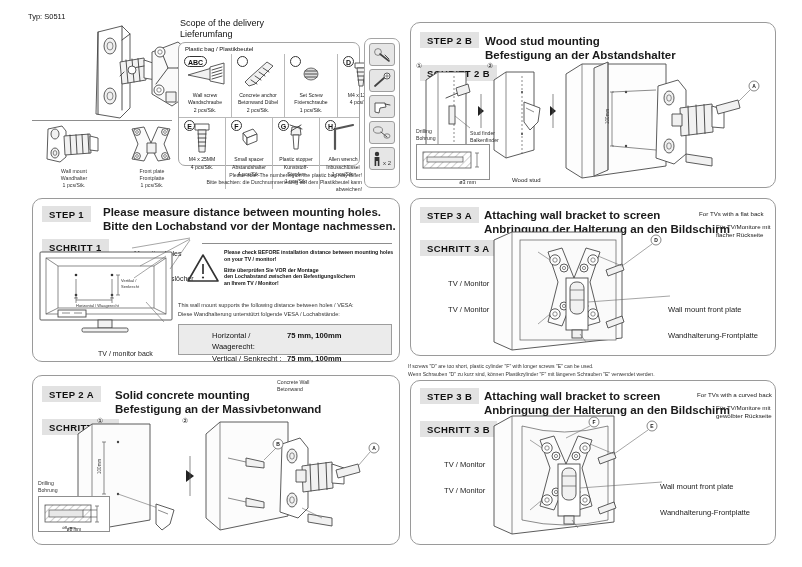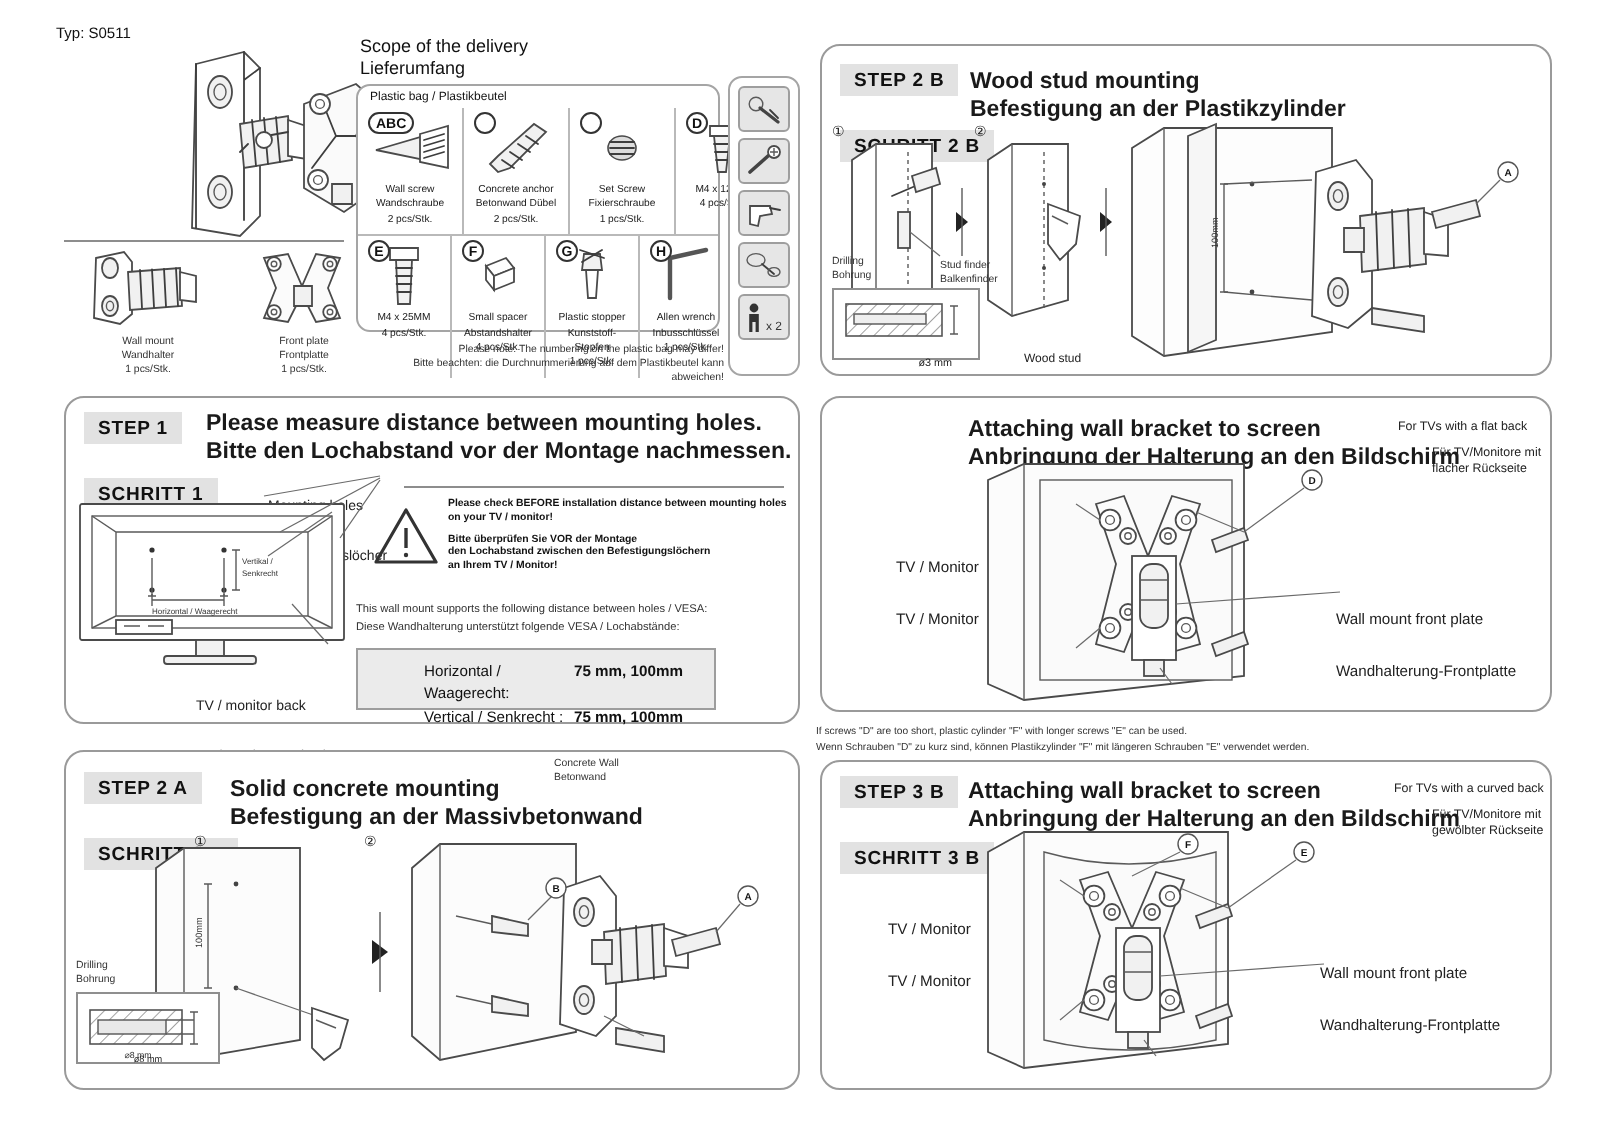--- a/index.html
+++ b/index.html
@@ -361,21 +361,21 @@
     <div class="tiny-b">Bitte überprüfen Sie VOR der Montage</div>
     <div class="tiny-b">den Lochabstand zwischen den Befestigungslöchern</div>
     <div class="tiny-b">an Ihrem TV / Monitor!</div>
   </div>
 
   <div style="position:absolute;left:178px;top:301px;width:220px;">
     <div class="tiny" style="font-size:5.6px;line-height:1.55;">This wall mount supports the following distance between holes / VESA:</div>
     <div class="tiny" style="font-size:5.6px;line-height:1.55;">Diese Wandhalterung unterstützt folgende VESA / Lochabstände:</div>
   </div>
 
-  <div class="vesa" style="left:178px;top:324px;width:180px;height:31px;">
+  <div class="vesa" style="left:178px;top:324px;width:214px;height:31px;">
     <div class="vrow">
       <span class="vk">Horizontal / Waagerecht:</span>
       <span class="vv">75 mm, 100mm</span>
     </div>
     <div class="vrow">
       <span class="vk">Vertical / Senkrecht :</span>
       <span class="vv">75 mm, 100mm</span>
     </div>
   </div>
 
@@ -461,21 +461,21 @@
     <span style="font-size:4.6px;color:#222;">ø8 mm</span>
   </div>
 
   
   <div class="panel" style="left:410px;top:22px;width:366px;height:166px;"></div>
   <div class="badge-wrap" style="left:420px;top:32px;">
     <span class="badge">STEP   2 B</span>
     <span class="badge">SCHRITT 2 B</span>
   </div>
   <div class="h-en" style="position:absolute;left:485px;top:34px;">Wood stud mounting</div>
-  <div class="h-de" style="position:absolute;left:485px;top:48px;">Befestigung an der Plastikzylinder</div>
+  <div class="h-de" style="position:absolute;left:485px;top:48px;">Befestigung an der Abstandshalter</div>
 
   <div style="position:absolute;left:416px;top:62px;font-size:7px;color:#222;">①</div>
   <div style="position:absolute;left:487px;top:62px;font-size:7px;color:#222;">②</div>
 
   <svg style="position:absolute;left:416px;top:58px;" width="350" height="126" viewBox="0 0 350 126">
 
     <path class="fillw" d="M10 22 L22 14 L50 14 L50 92 L22 100 L10 92 Z"></path>
     <path class="ink2" d="M22 14 L22 100"></path>
     <path class="ink2" style="stroke-dasharray:2 2" d="M38 18 L38 96"></path>
     <path class="ink" d="M30 40 L44 34"></path>
@@ -547,20 +547,24 @@
       <rect x="10" y="12" width="36" height="5" style="fill:#efefef;stroke:#555;stroke-width:.7"></rect>
       <path class="ink2" d="M60 8 L60 22 M58 8 L62 8 M58 22 L62 22"></path>
     </svg>
   </div>
   <div style="position:absolute;left:416px;top:170px;width:60px;text-align:right;">
     <span style="font-size:5.4px;color:#222;">ø3 mm</span>
   </div>
 
   
   <div class="panel" style="left:410px;top:198px;width:366px;height:158px;"></div>
+  <div class="badge-wrap" style="left:420px;top:207px;">
+    <span class="badge">STEP   3 A</span>
+    <span class="badge">SCHRITT 3 A</span>
+  </div>
   <div class="h-en" style="position:absolute;left:484px;top:208px;">Attaching wall bracket to screen</div>
   <div class="h-de" style="position:absolute;left:484px;top:222px;">Anbringung der Halterung an den Bildschirm</div>
   <div class="sub" style="position:absolute;left:699px;top:210px;">For TVs with a flat back</div>
   <div style="position:absolute;left:716px;top:223px;">
     <div class="sub">Für TV/Monitore mit</div>
     <div class="sub">flacher Rückseite</div>
   </div>
 
   <svg style="position:absolute;left:490px;top:230px;" width="280" height="124" viewBox="0 0 280 124">
     <path class="fillw" d="M4 10 L22 2 L132 2 L132 108 L22 120 L4 112 Z" style="fill:#fcfcfc"></path>

